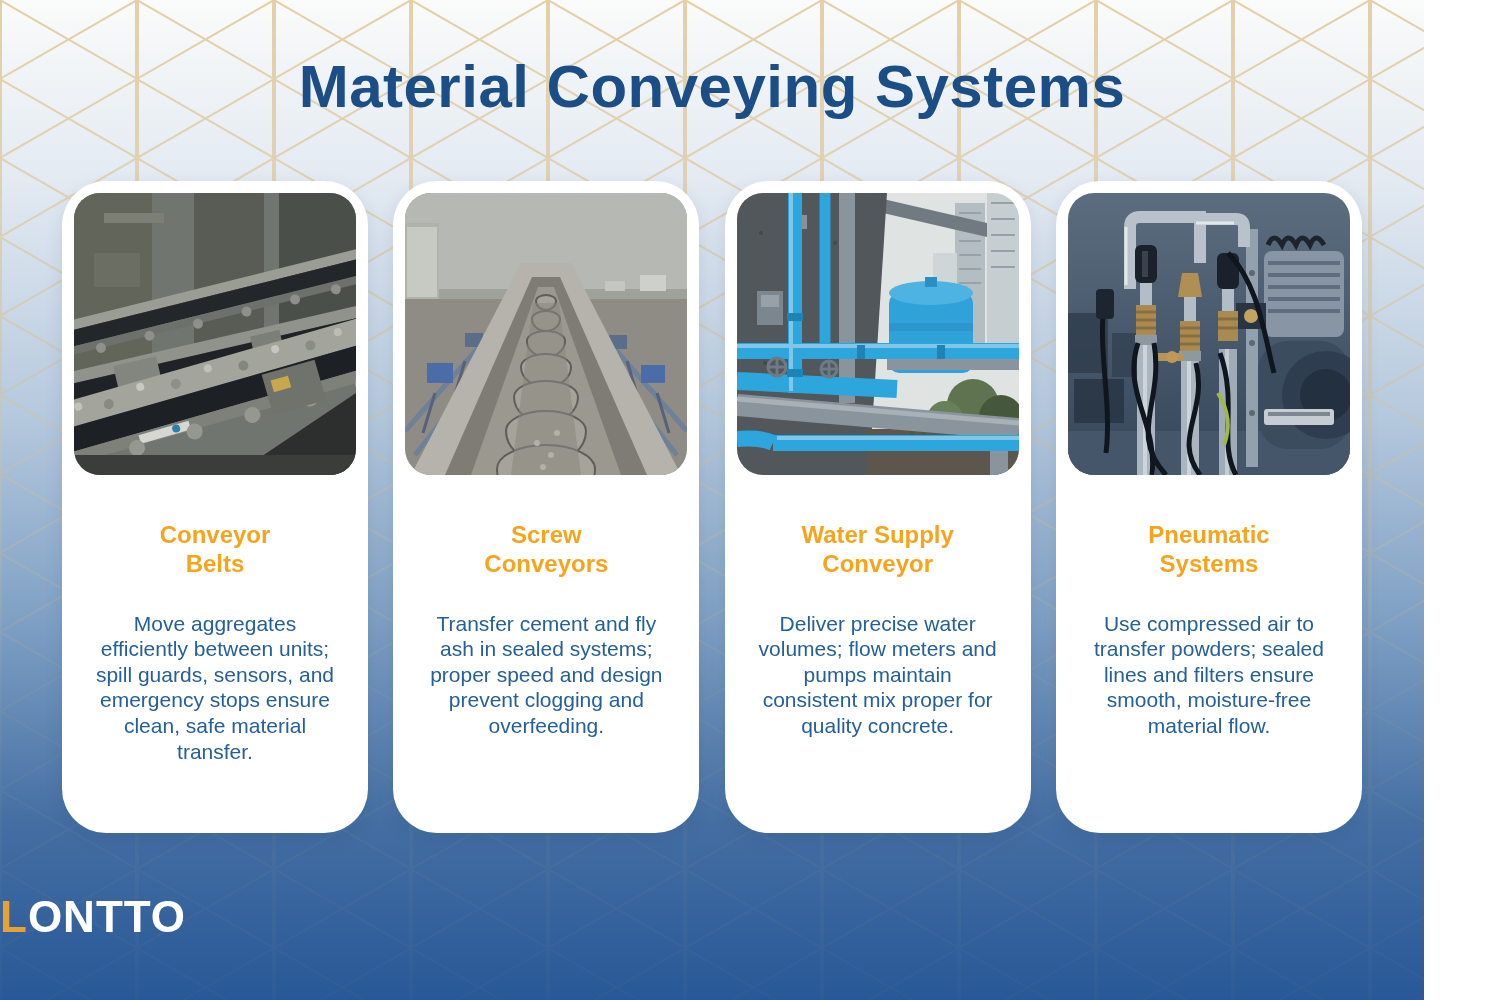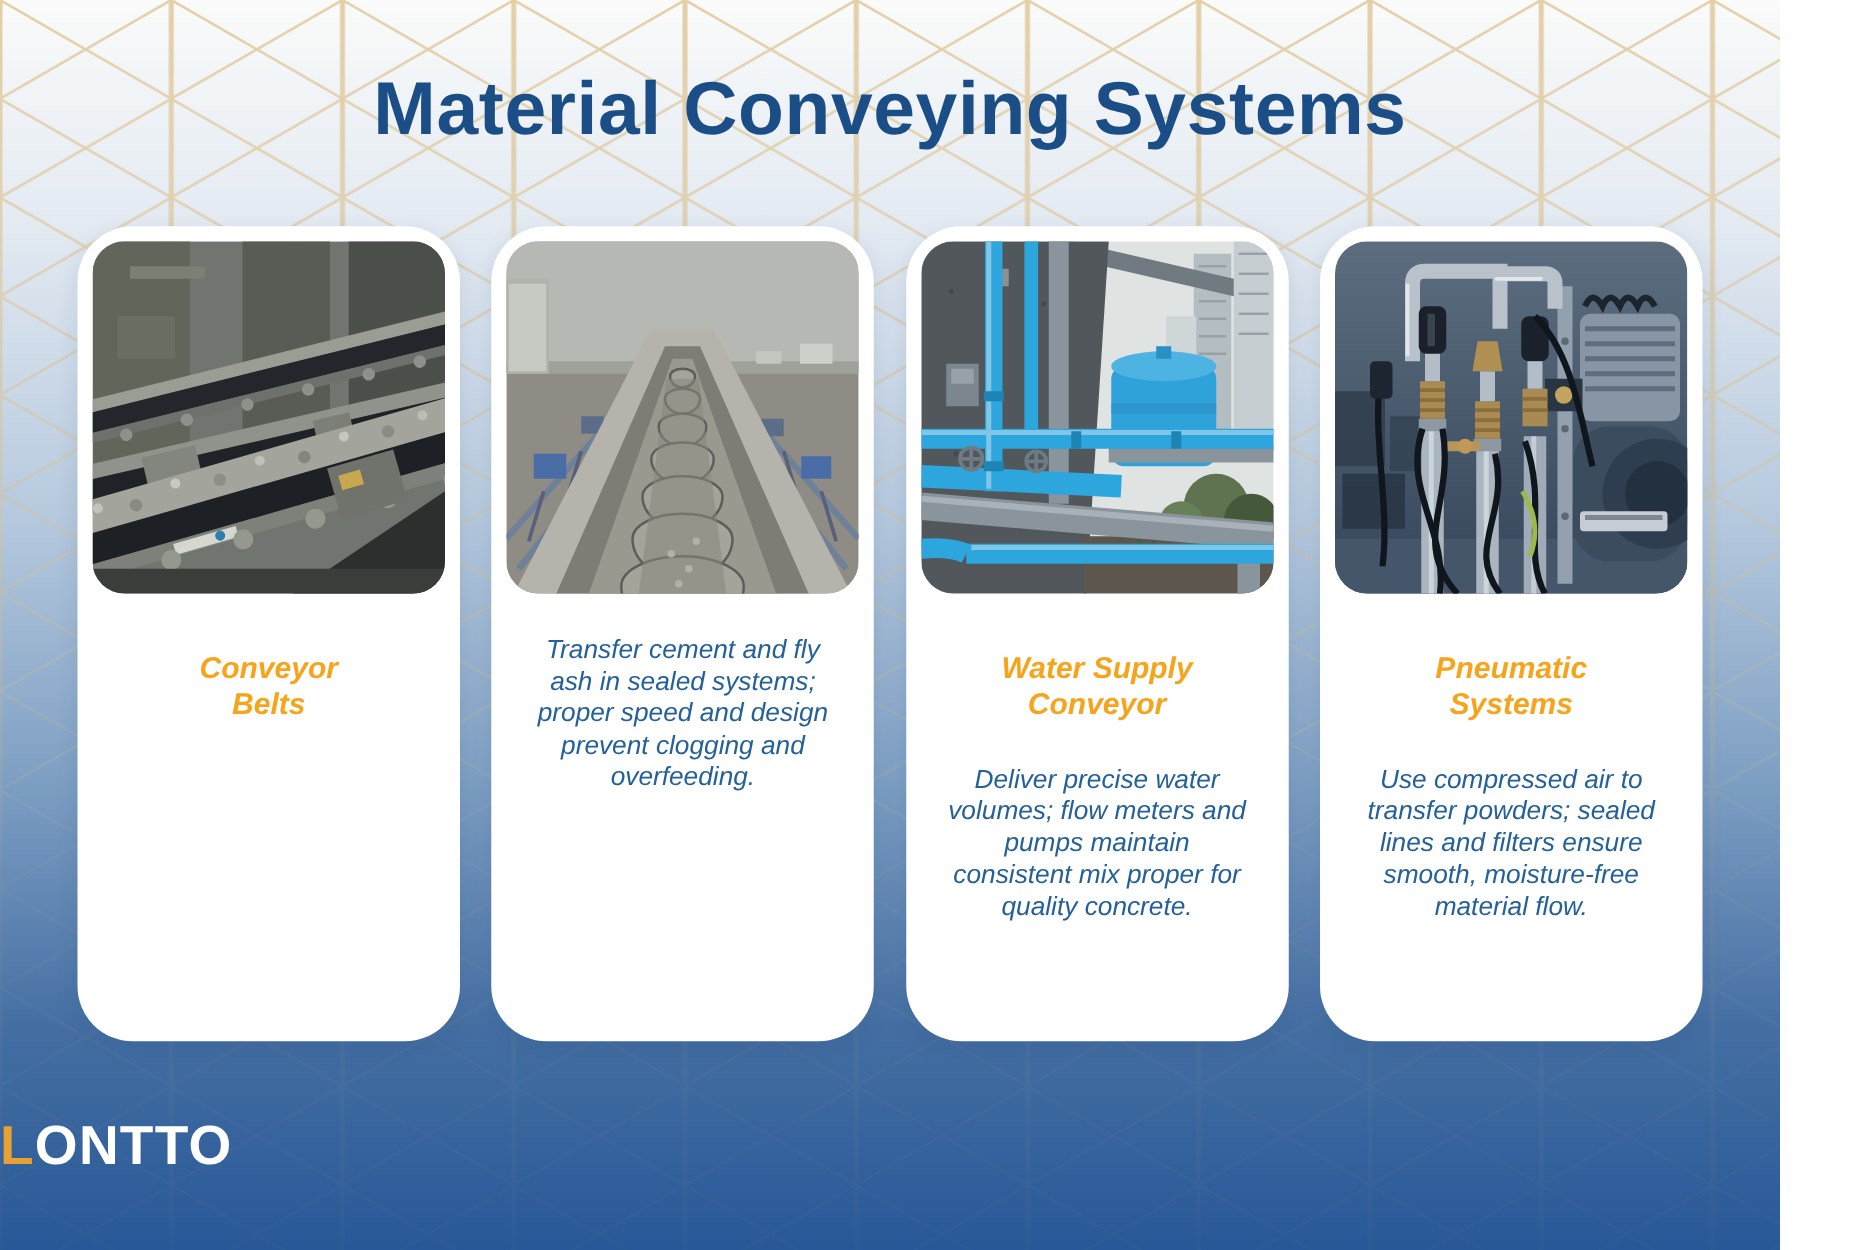--- a/index.html
+++ b/index.html
@@ -19,21 +19,21 @@
   .content{ position:relative; z-index:2; width:100%; height:100%; }
 
   .page-title{
     margin-top:52px; text-align:center;
     font-size:60px; font-weight:bold; letter-spacing:.5px;
     color:#1b4e87;
   }
 
   .cards-row{
     width:1300px; margin:60px auto 0 auto;
-    display:flex; justify-content:space-between;font-style:italic;
+    display:flex; justify-content:space-between;
   }
   .card{
     width:306px; height:652px; background:#ffffff;
     border-radius:44px; padding:12px 30px 0 30px;
     display:flex; flex-direction:column; align-items:center;
     box-shadow:0 6px 18px rgba(20,50,90,.10);
   }
   .card-image{
     width:282px; height:282px; border-radius:26px; overflow:hidden;
     flex:none; margin-left:-18px; margin-right:-18px;
@@ -142,20 +142,21 @@
               <rect x="202" y="204" width="18" height="12" fill="#c8a84e"></rect>
             </g>
             <polygon points="160,282 282,200 282,282" fill="#2c2f2d"></polygon>
             <rect x="0" y="262" width="282" height="20" fill="#3a3d3a"></rect>
           </svg>
         </div>
         <div class="card-title">
           <div>Conveyor</div>
           <div>Belts</div>
         </div>
+        <p class="card-desc">Move aggregates efficiently between units; spill guards, sensors, and emergency stops ensure clean, safe material transfer.</p>
       </div>
 
       <div class="card">
         <div class="card-image">
           <svg viewBox="0 0 282 282" preserveAspectRatio="xMidYMid slice">
             <rect width="282" height="282" fill="#8e8c85"></rect>
             <rect width="282" height="104" fill="#b6b8b4"></rect>
             <rect y="96" width="282" height="10" fill="#9fa19b"></rect>
             <rect x="235" y="82" width="26" height="16" fill="#cdd0cb"></rect>
             <rect x="200" y="88" width="20" height="10" fill="#c3c6c1"></rect>
@@ -192,20 +193,24 @@
             </g>
 
             <polygon points="128,110 154,110 176,282 106,282" fill="#89877e" opacity="0.55"></polygon>
             <g fill="#b2b0a7">
               <circle cx="132" cy="250" r="3"></circle>
                 <circle cx="146" cy="262" r="3"></circle>
               <circle cx="138" cy="274" r="3"></circle>
                 <circle cx="152" cy="240" r="3"></circle>
             </g>
           </svg>
+        </div>
+        <div class="card-title">
+          <div>Screw</div>
+          <div>Conveyors</div>
         </div>
         <p class="card-desc">Transfer cement and fly ash in sealed systems; proper speed and design prevent clogging and overfeeding.</p>
       </div>
 
       <div class="card">
         <div class="card-image">
           <svg viewBox="0 0 282 282" preserveAspectRatio="xMidYMid slice">
             <rect width="282" height="282" fill="#dfe3e2"></rect>
 
             <rect x="218" y="10" width="30" height="150" fill="#b4bdc2"></rect>

